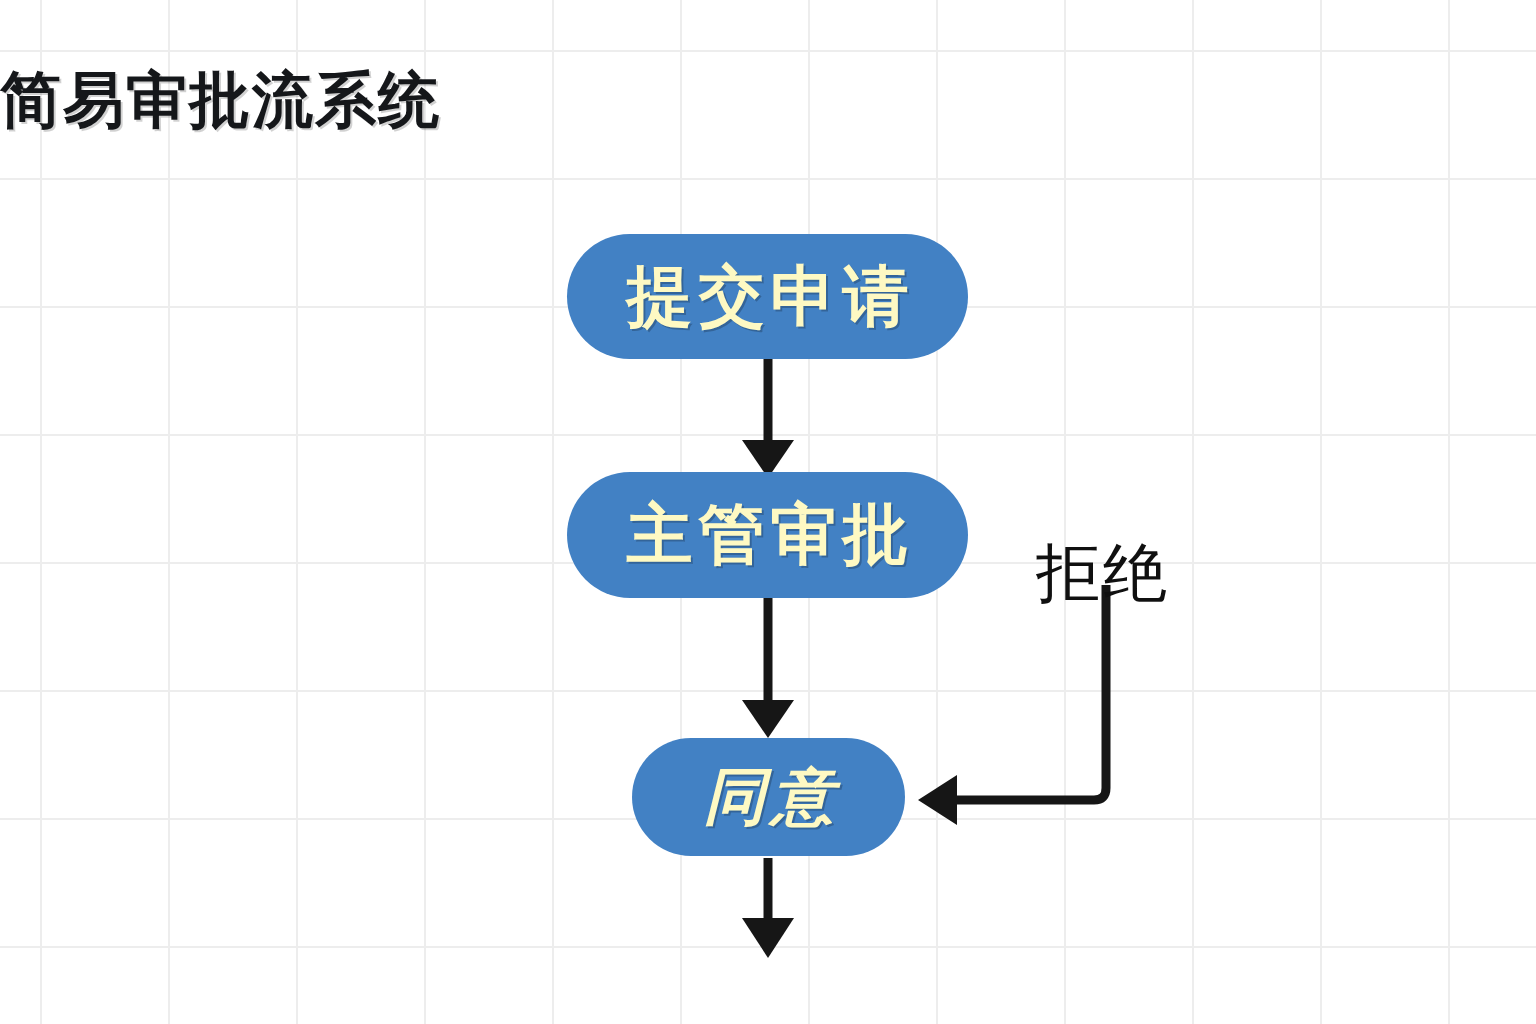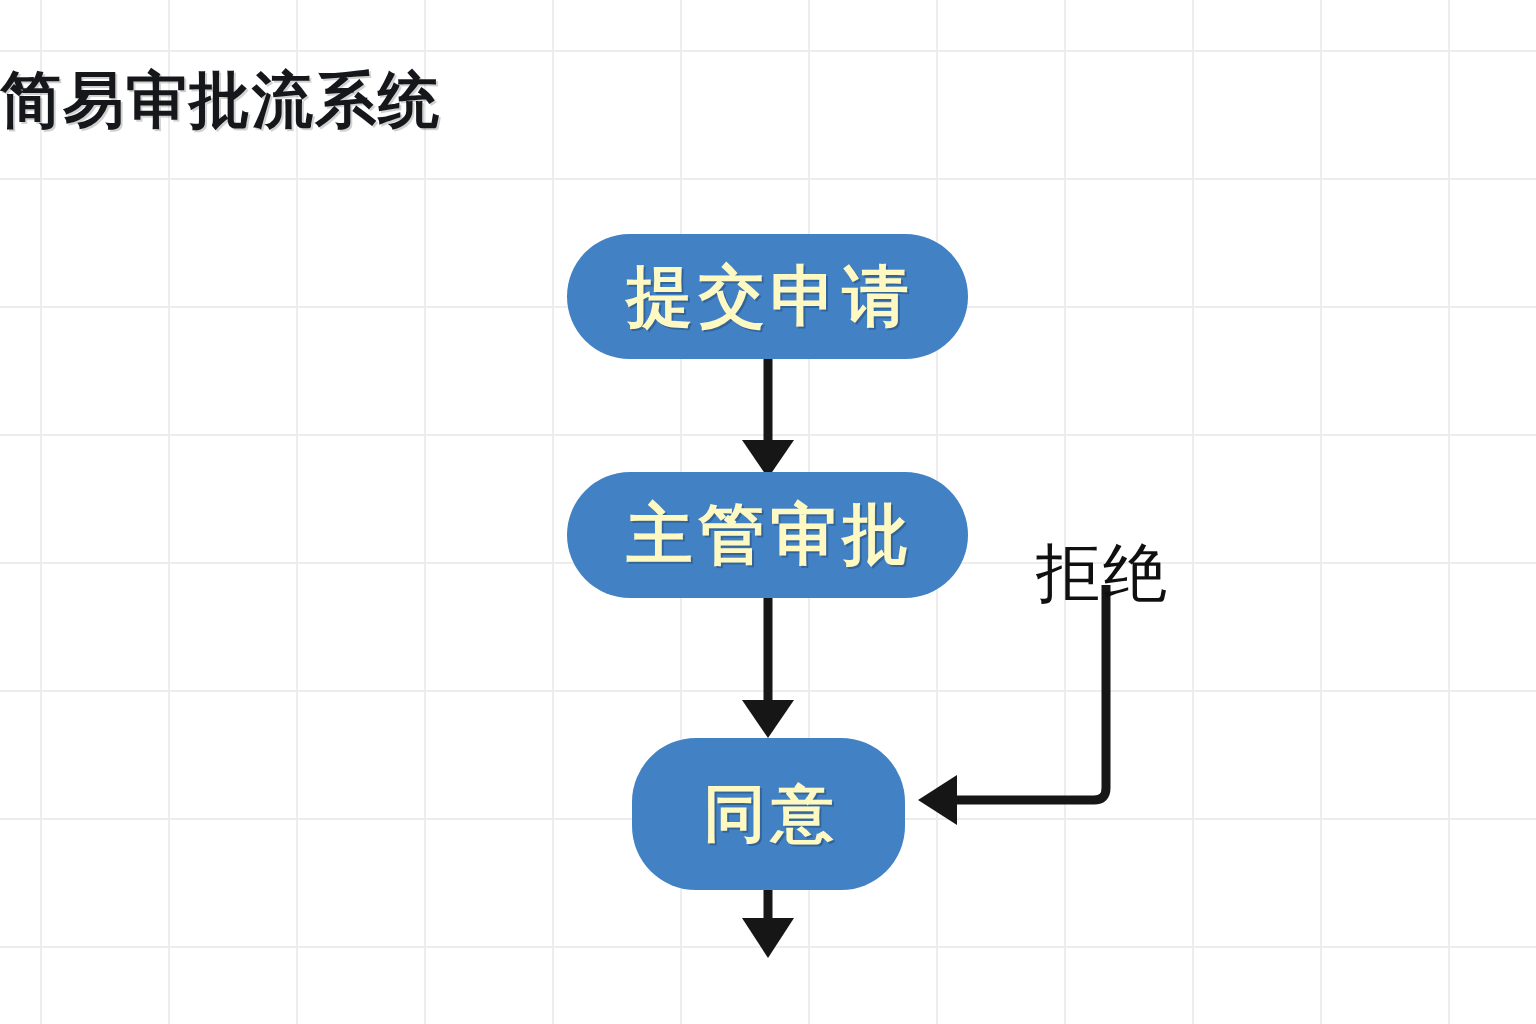--- a/index.html
+++ b/index.html
@@ -73,22 +73,23 @@
     top: 472px;
     width: 401px;
     height: 126px;
     font-size: 66px;
   }
 
   #node-approve {
     left: 632px;
     top: 738px;
     width: 273px;
-    height: 152px;
+    height: 118px;
     font-size: 62px;
+    font-style: italic;
   }
 
   
   #reject-label {
     position: absolute;
     left: 1036px;
     top: 495px;
     font-size: 64px;
     line-height: 76px;
     font-weight: normal;

